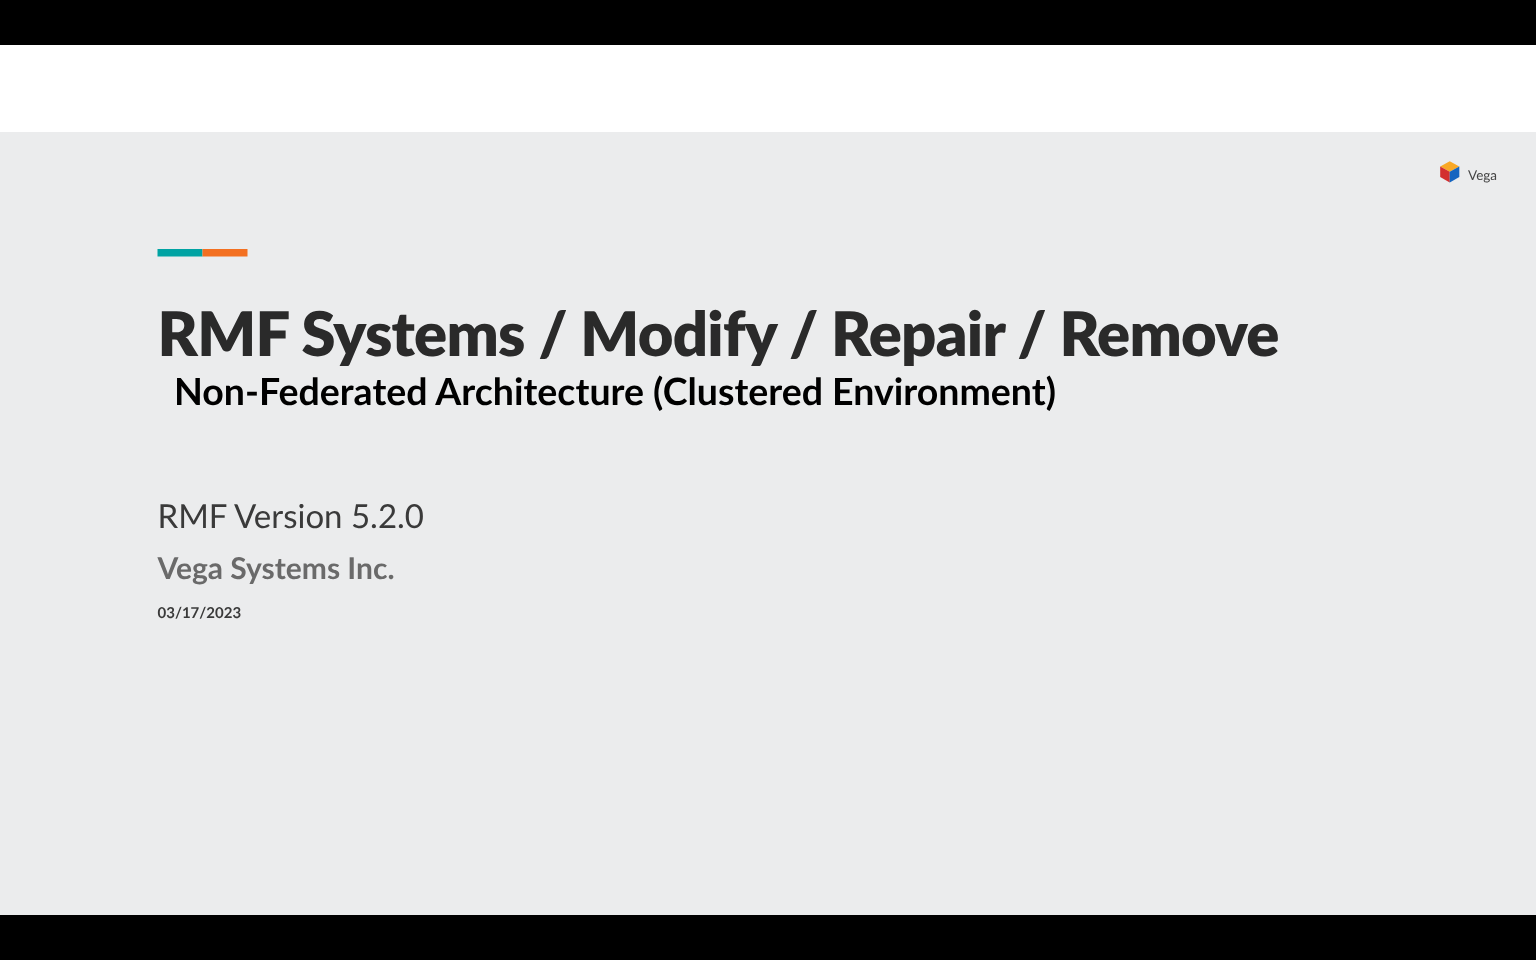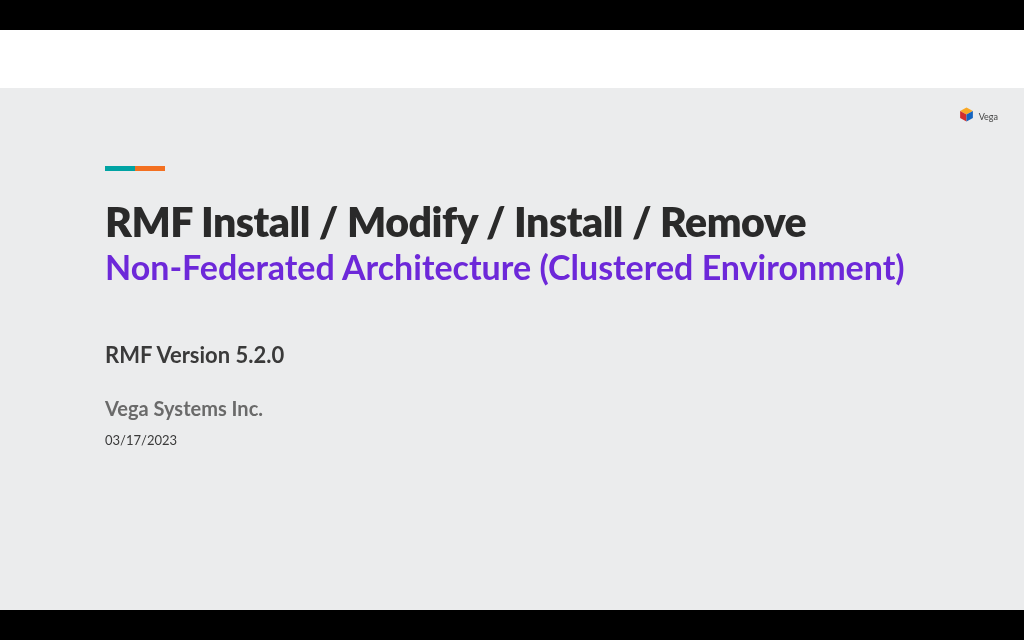--- a/index.html
+++ b/index.html
@@ -63,41 +63,43 @@
     }
     .title {
       font-size: 41px;
       font-weight: 800;
       color: #2a2a2a;
       letter-spacing: -0.5px;
       line-height: 1.1;
       margin-bottom: 2px;
     }
     .subtitle {
-      font-size: 34px;
+      font-size: 25px;
       font-weight: 700;
-      color: #6d28d9;
+      color: #000000;
       margin-bottom: 54px;
+      margin-left: 11px;
     }
     .version {
       font-size: 22px;
-      font-weight: 700;
+      font-weight: 400;
       color: #3a3a3a;
-      margin-bottom: 28px;
+      margin-bottom: 10px;
     }
     .company {
       font-size: 20px;
       font-weight: 700;
       color: #6a6a6a;
       margin-bottom: 12px;
     }
     .meta {
-      font-size: 13px;
+      font-size: 10px;
       color: #3a3a3a;
       line-height: 1.35;
+      font-weight: bold;
     }
   </style>
 </head>
 <body>
 
 <div class="outer-white"></div>
 
 <div class="slide">
 
   <div class="logo-wrap">
@@ -110,21 +112,21 @@
     </span>
     <span class="logo-text">Vega</span>
   </div>
 
   <div class="content">
     <div class="accent-bar">
       <div class="accent-teal"></div>
       <div class="accent-orange"></div>
     </div>
 
-    <h1 class="title">RMF Install / Modify / Install / Remove</h1>
+    <h1 class="title">RMF Systems / Modify / Repair / Remove</h1>
     <h2 class="subtitle">Non-Federated Architecture (Clustered Environment)</h2>
     <div class="version">RMF Version 5.2.0</div>
     <div class="company">Vega Systems Inc.</div>
     <div class="meta">
       <div>03/17/2023</div>
     </div>
   </div>
 
 </div>
 

